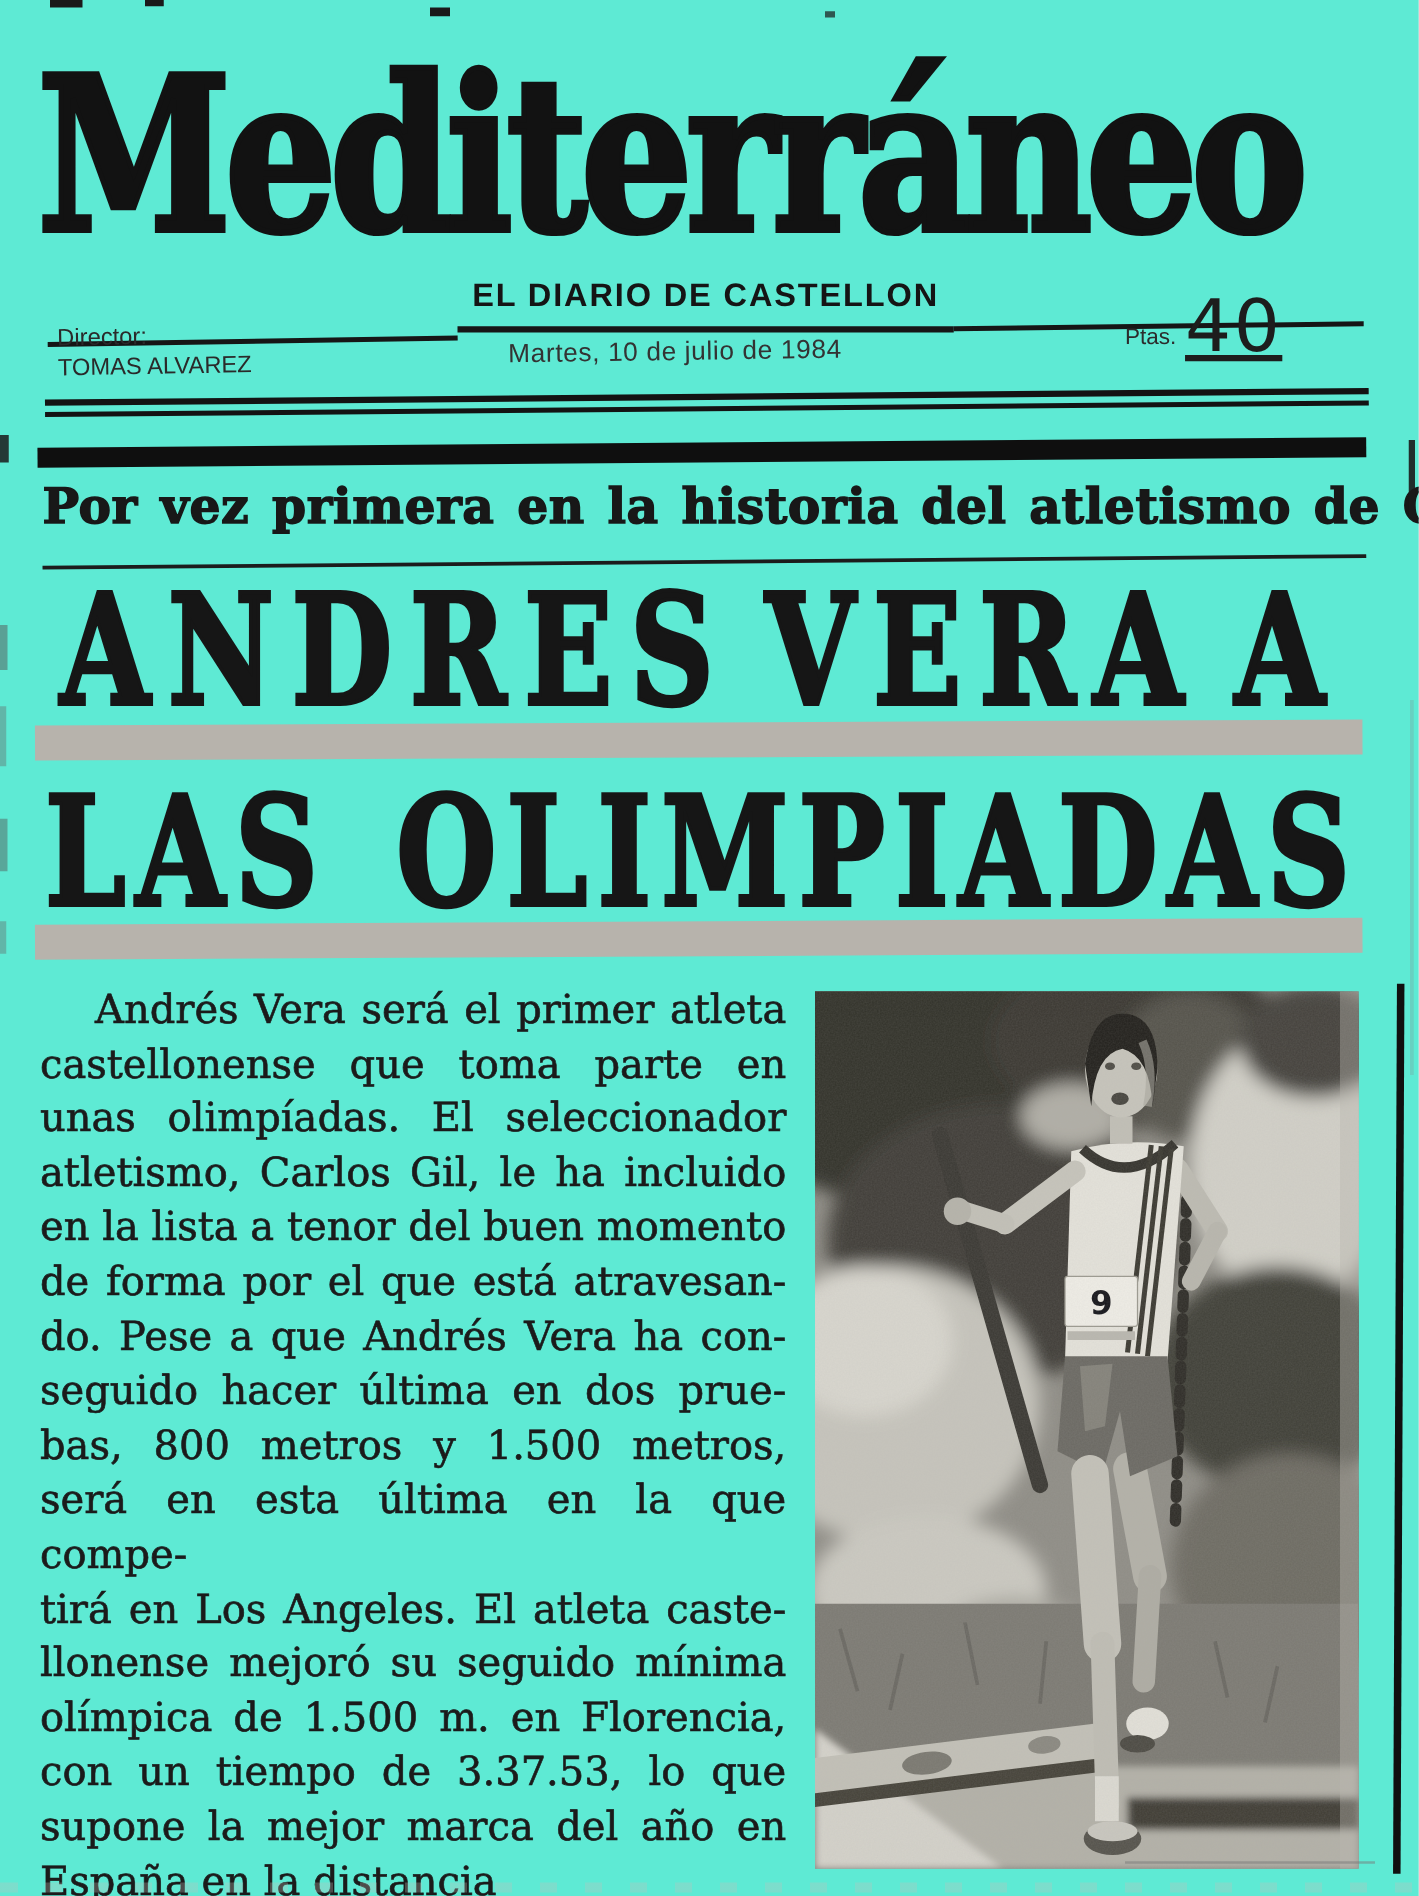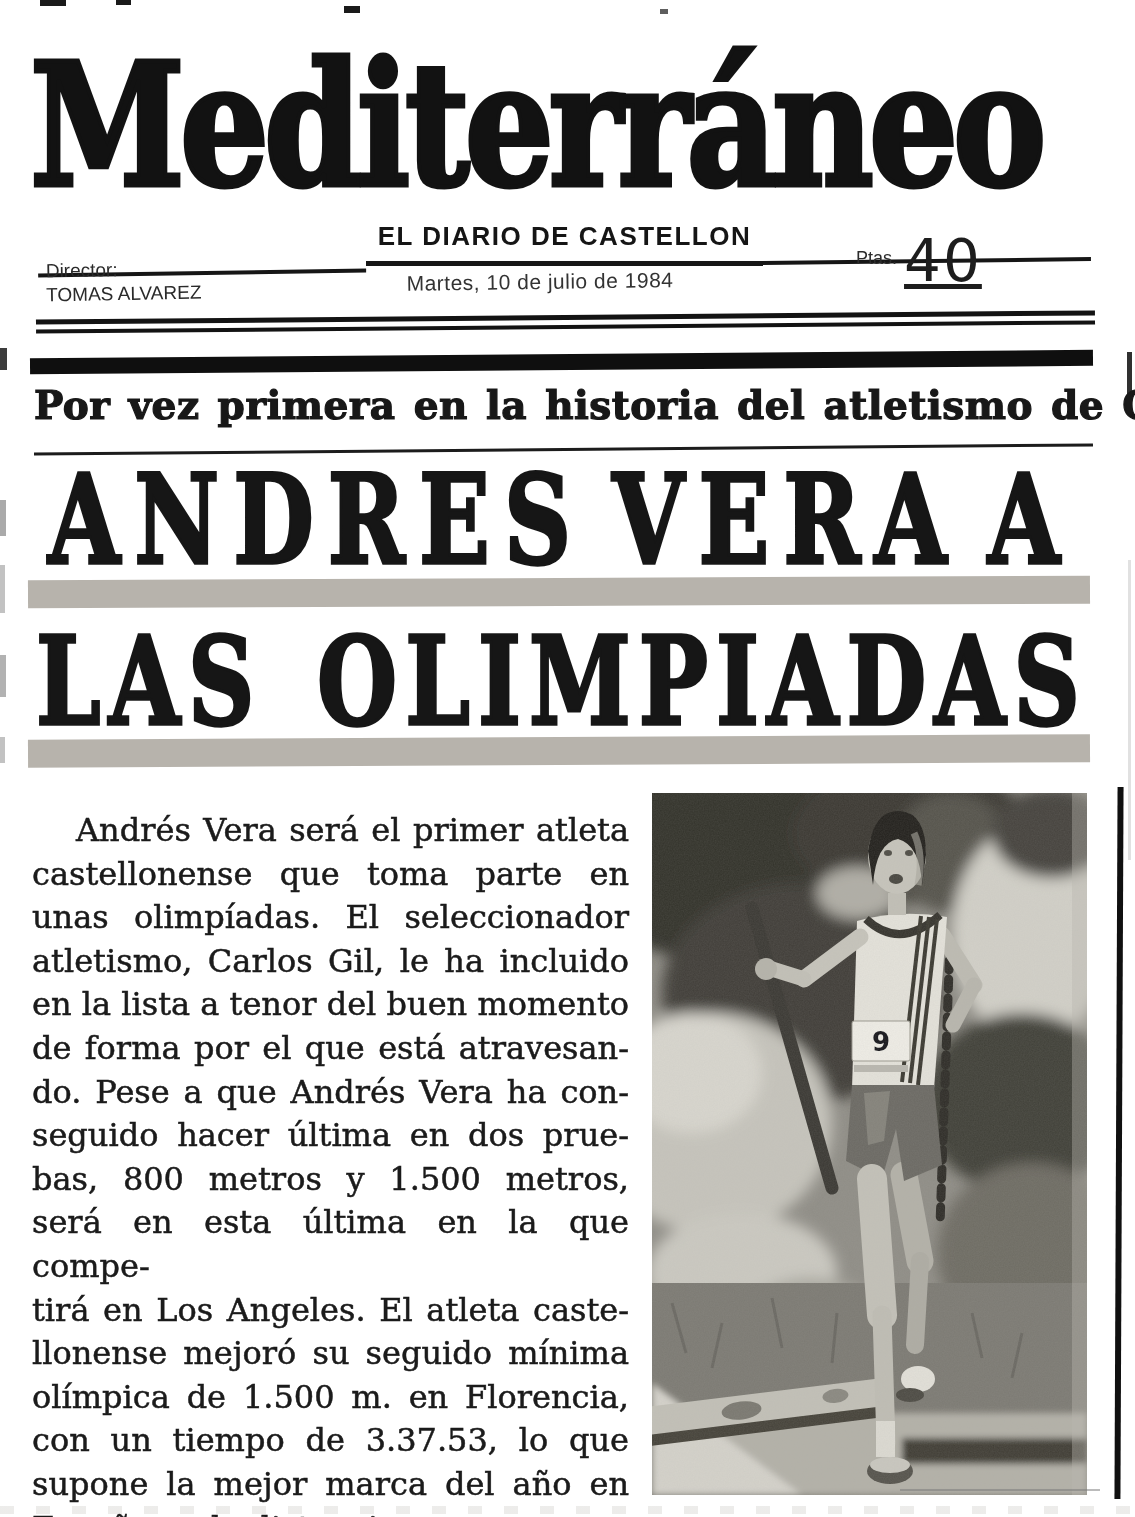--- a/index.html
+++ b/index.html
@@ -1,18 +1,18 @@
 <!DOCTYPE html>
 <html><head>
 <meta charset="utf-8">
 <style>
   html,body{margin:0;padding:0;background:#e9e8e4;}
   .page{
     position:relative;width:1135px;height:1517px;margin:0 auto;
-    background:#ffffff;overflow:hidden;
+    background:#5eead4;overflow:hidden;
     font-family:"DejaVu Serif",serif;color:#141414;
   }
   .abs{position:absolute;}
 
   
   .masthead{
     left:30px;top:40px;
     font-size:140px;font-weight:bold;line-height:1;
     letter-spacing:-5px;white-space:nowrap;
     -webkit-text-stroke:4px #121212;color:#121212;
@@ -34,21 +34,21 @@
     left:46px;top:258px;
     font-family:"Liberation Sans",sans-serif;font-size:19px;line-height:24px;color:#2a2a2a;
     transform:rotate(-1deg);
   }
   .dateline{
     left:330px;top:270px;width:420px;text-align:center;
     font-family:"Liberation Sans",sans-serif;font-size:21px;color:#333;
     letter-spacing:.5px;transform:rotate(-0.8deg);
   }
   .price{
-    left:856px;top:236px;display:flex;align-items:center;gap:7px;
+    left:900px;top:236px;display:flex;align-items:flex-end;gap:7px;
   }
   .price-label{font-family:"Liberation Sans",sans-serif;font-size:18px;color:#2c2c2c;padding-bottom:6px;}
   .price-value{font-family:"DejaVu Sans",sans-serif;font-size:58px;line-height:50px;font-weight:400;letter-spacing:2px;color:#1d1d1d;text-decoration:underline;}
 
   
   .dbl-rule{left:36px;right:40px;top:315px;transform:rotate(-0.5deg);}
   .dbl-rule div{height:4px;background:#131313;}
   .dbl-rule div:first-child{margin-bottom:5px;height:5px;}
   .thick-bar{left:30px;right:42px;top:354px;height:16px;background:#0f0f0f;transform:rotate(-0.45deg);}
   .kicker{
@@ -72,21 +72,21 @@
   .hl2{left:36px;top:621px;width:1052px;font-size:92px;}
   .hl2 span{letter-spacing:8px;}
 
   
   .body-col{left:32px;top:786px;width:597px;}
   .body-line{
     font-size:32px;line-height:43.6px;color:#1b1b1b;
     -webkit-text-stroke:.5px #1b1b1b;
     text-align:justify;text-align-last:justify;
   }
-  .body-line.first{text-indent:44px;margin-top:23px;}
+  .body-line.first{text-indent:44px;}
   .body-line.last{text-align-last:left;}
 
   
   .photo{left:652px;top:793px;width:435px;height:702px;}
   .col-rule{left:1116px;top:787px;width:6px;height:712px;background:#101010;transform:rotate(.25deg);}
 
   .speck{position:absolute;background:#1a1a1a;}
   .bottom-noise{
     left:0;right:0;top:1506px;height:8px;opacity:.3;
     background:repeating-linear-gradient(90deg,#c2c0ba 0 14px,transparent 14px 36px);

